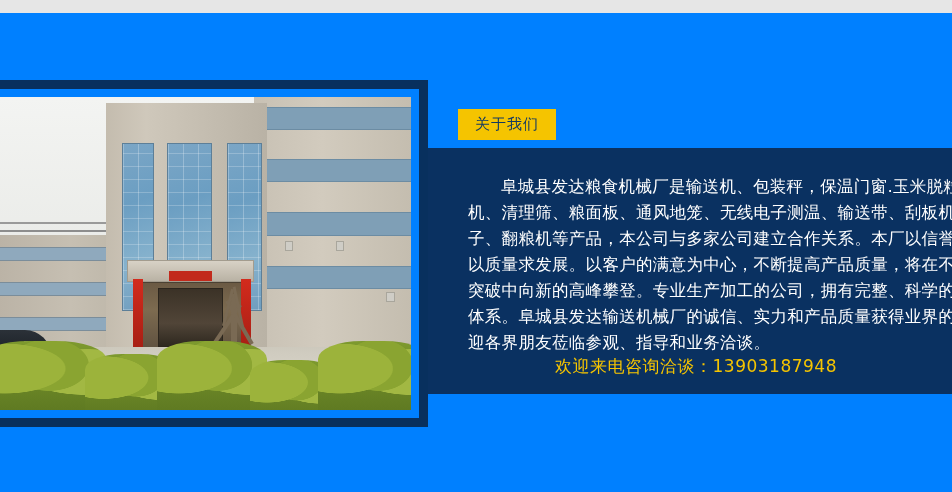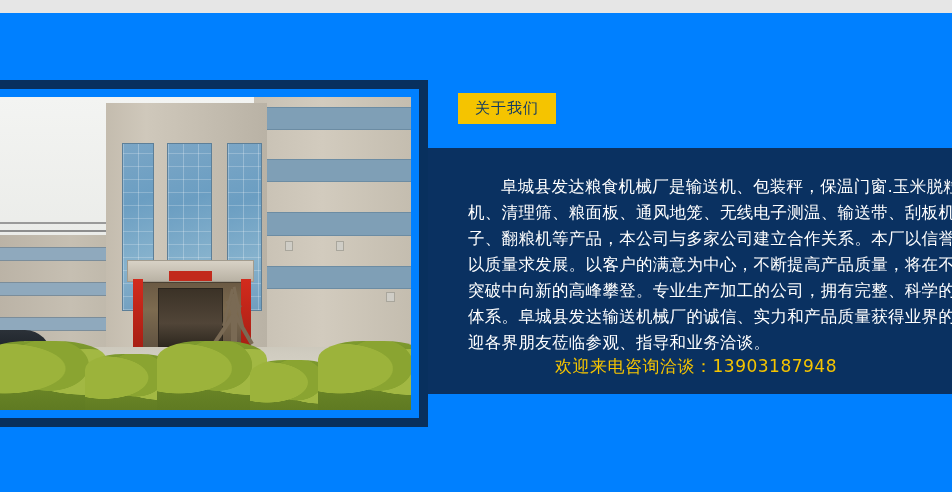--- a/index.html
+++ b/index.html
@@ -198,21 +198,21 @@
   .h4{ left:62%;  width:20%; bottom:-2%; height:18%; }
   .h5{ left:78%;  width:26%; }
   .path {
     position:absolute; left:8%; bottom:14%; width:6%; height:8%;
     background:#bdb4a2; transform:skewX(-14deg);
   }
 
   
   .about-btn {
     position:absolute;
-    left:458px; top:93px;
+    left:458px; top:109px;
     width:98px; height:31px;
     background:#f5c400;
     color:#123a63;
     font-size:15px;
     line-height:31px;
     text-align:center;
     letter-spacing:1px;
     cursor:pointer;
     border:0;
     font-family:"DejaVu Sans", sans-serif;

